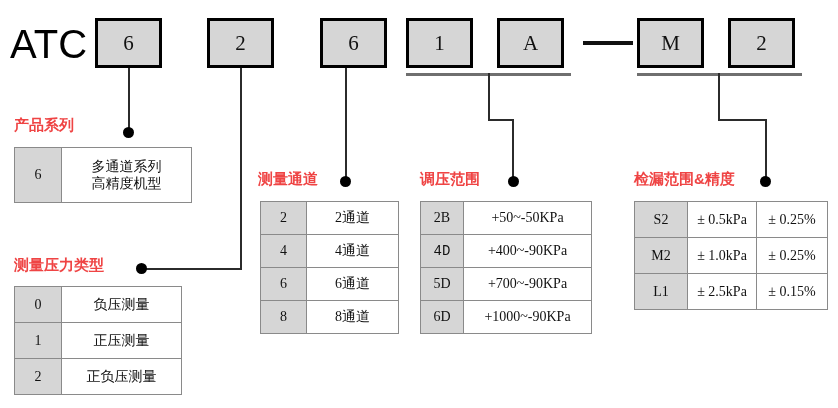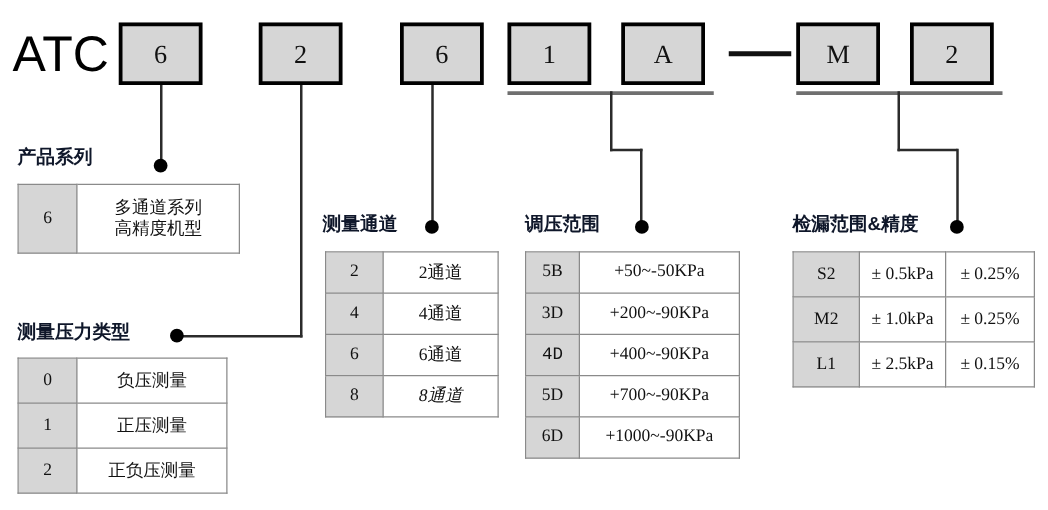--- a/index.html
+++ b/index.html
@@ -16,21 +16,21 @@
   .dash{position:absolute;left:583px;top:41px;width:50px;height:4px;background:#111;}
 
   
   .vline{position:absolute;width:2px;background:#2b2b2b;}
   .hline{position:absolute;height:2px;background:#2b2b2b;}
   .bracket{position:absolute;height:3px;background:#6f6f6f;}
   .dot{position:absolute;width:11px;height:11px;border-radius:50%;background:#000;}
 
   
   .sect-title{position:absolute;font-family:"Liberation Sans",sans-serif;
-              font-weight:bold;font-size:15px;color:#0f172a;white-space:nowrap;}
+              font-weight:bold;font-size:15px;color:#ef4444;white-space:nowrap;}
 
   
   .tbl{position:absolute;border-collapse:collapse;background:#fff;}
   .tbl td{border:1px solid #8a8a8a;font-family:"Liberation Serif",serif;
           font-size:14px;color:#111;text-align:center;white-space:nowrap;}
   .tbl td.code{background:#d6d6d6;}
   .tbl td.val{background:#ffffff;}
   .cn{font-family:"Liberation Sans",sans-serif;font-size:14px;}
   .two-line{line-height:17px;}
 </style>
@@ -114,35 +114,31 @@
     <tr>
       <td class="code" style="height:30px;">4</td>
       <td class="val cn" style="height:30px;">4通道</td>
     </tr>
     <tr>
       <td class="code" style="height:30px;">6</td>
       <td class="val cn" style="height:30px;">6通道</td>
     </tr>
     <tr>
       <td class="code" style="height:30px;">8</td>
-      <td class="val cn" style="height:30px;font-style:italic;">8通道</td>
+      <td class="val cn" style="height:30px;">8通道</td>
     </tr>
   </tbody>
     </table>
 
   <div class="sect-title" style="left:420px;top:170px;">调压范围</div>
   <table class="tbl" style="left:420px;top:201px;">
     <tbody>
         <tr>
-      <td class="code" style="width:40px;height:30px;">5B</td>
+      <td class="code" style="width:40px;height:30px;">2B</td>
       <td class="val" style="width:125px;height:30px;">+50~-50KPa</td>
-    </tr>
-    <tr>
-      <td class="code" style="height:30px;">3D</td>
-      <td class="val" style="height:30px;">+200~-90KPa</td>
     </tr>
     <tr>
       <td class="code" style="height:30px;font-family:Liberation Mono, monospace;">4D</td>
       <td class="val" style="height:30px;">+400~-90KPa</td>
     </tr>
     <tr>
       <td class="code" style="height:30px;">5D</td>
       <td class="val" style="height:30px;">+700~-90KPa</td>
     </tr>
     <tr>

